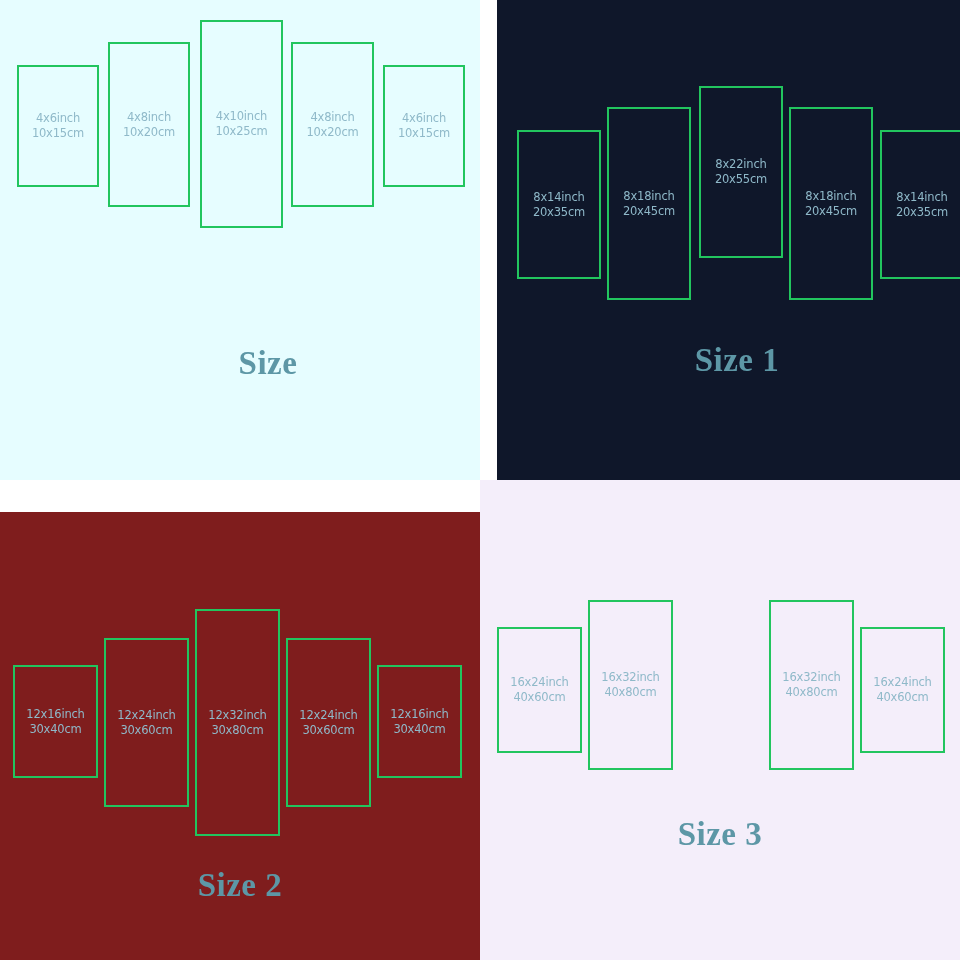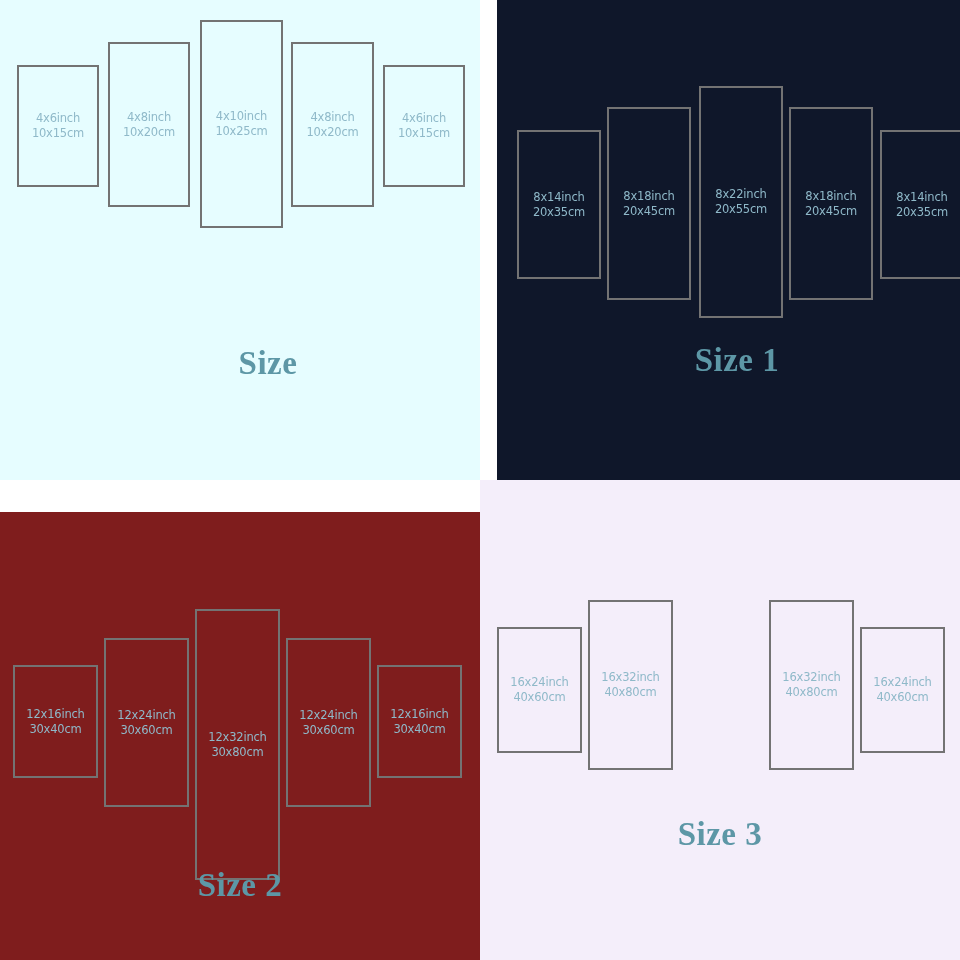--- a/index.html
+++ b/index.html
@@ -29,21 +29,21 @@
   .panel-group {
     position: absolute;
     left: 0;
     top: 0;
     width: 480px;
     height: 480px;
   }
   .panel {
     position: absolute;
     box-sizing: border-box;
-    border: 2px solid #737373;
+    border: 2px solid #22c55e;
     background: transparent;
     display: flex;
     align-items: center;
     justify-content: center;
   }
   .panel-label {
     text-align: center;
     color: #8fb9c9;
     font-family: "DejaVu Sans", sans-serif;
     font-size: 11.5px;
@@ -116,21 +116,21 @@
           <span class="line">8x14inch</span>
           <span class="line">20x35cm</span>
         </span>
       </div>
       <div class="panel" style="left:110px;top:107px;width:84px;height:193px;">
         <span class="panel-label">
           <span class="line">8x18inch</span>
           <span class="line">20x45cm</span>
         </span>
       </div>
-      <div class="panel" style="left:202px;top:86px;width:84px;height:232px;">
+      <div class="panel" style="left:202px;top:86px;width:84px;height:172px;">
         <span class="panel-label">
           <span class="line">8x22inch</span>
           <span class="line">20x55cm</span>
         </span>
       </div>
       <div class="panel" style="left:292px;top:107px;width:84px;height:193px;">
         <span class="panel-label">
           <span class="line">8x18inch</span>
           <span class="line">20x45cm</span>
         </span>
@@ -152,21 +152,21 @@
           <span class="line">12x16inch</span>
           <span class="line">30x40cm</span>
         </span>
       </div>
       <div class="panel" style="left:104px;top:126px;width:85px;height:169px;">
         <span class="panel-label">
           <span class="line">12x24inch</span>
           <span class="line">30x60cm</span>
         </span>
       </div>
-      <div class="panel" style="left:195px;top:97px;width:85px;height:271px;">
+      <div class="panel" style="left:195px;top:97px;width:85px;height:227px;">
         <span class="panel-label">
           <span class="line">12x32inch</span>
           <span class="line">30x80cm</span>
         </span>
       </div>
       <div class="panel" style="left:286px;top:126px;width:85px;height:169px;">
         <span class="panel-label">
           <span class="line">12x24inch</span>
           <span class="line">30x60cm</span>
         </span>

